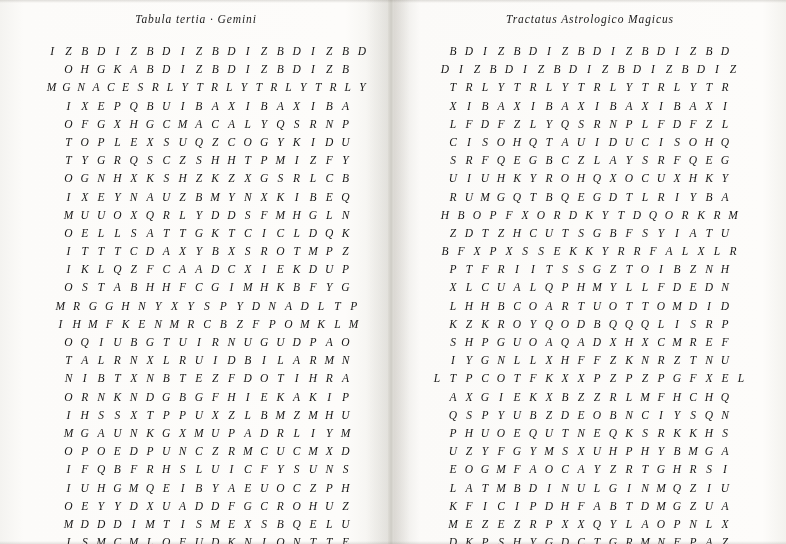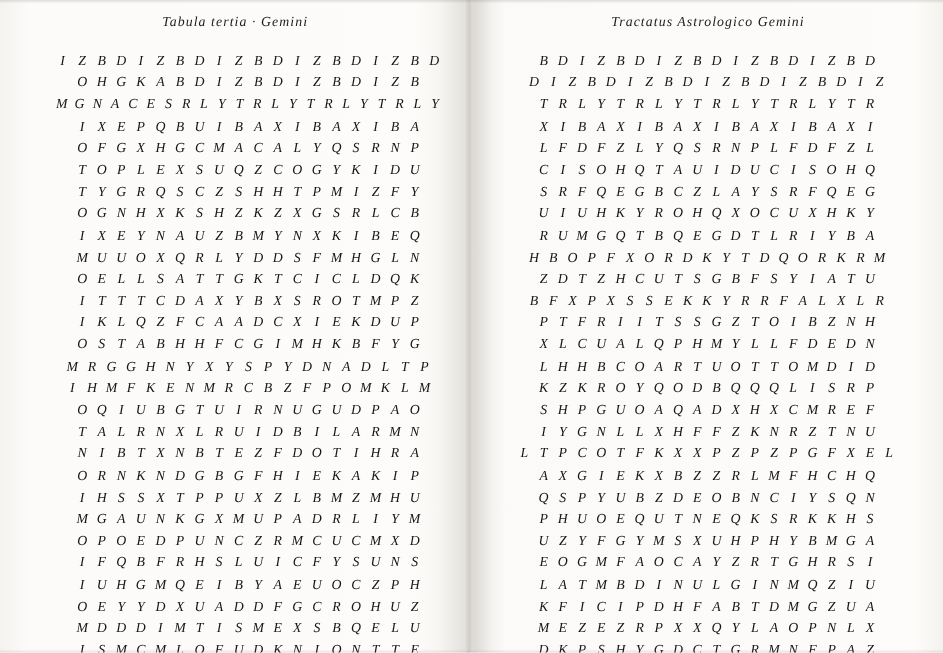--- a/index.html
+++ b/index.html
@@ -685,21 +685,21 @@
           </div>
         </div>
     </div>
     <div class="page-shadow-inner-left"></div>
   </div>
 
   <div class="gutter"></div>
 
   <div class="sheet right">
     <div class="page-inner">
-      <div class="page-title">Tractatus Astrologico Gemini</div>
+      <div class="page-title">Tractatus Astrologico Magicus</div>
       <div class="grid right" id="right-grid">
           <div class="grid-row">
             <span class="cell">B</span>
             <span class="cell">D</span>
             <span class="cell">I</span>
             <span class="cell">Z</span>
             <span class="cell">B</span>
             <span class="cell">D</span>
             <span class="cell">I</span>
             <span class="cell">Z</span>

